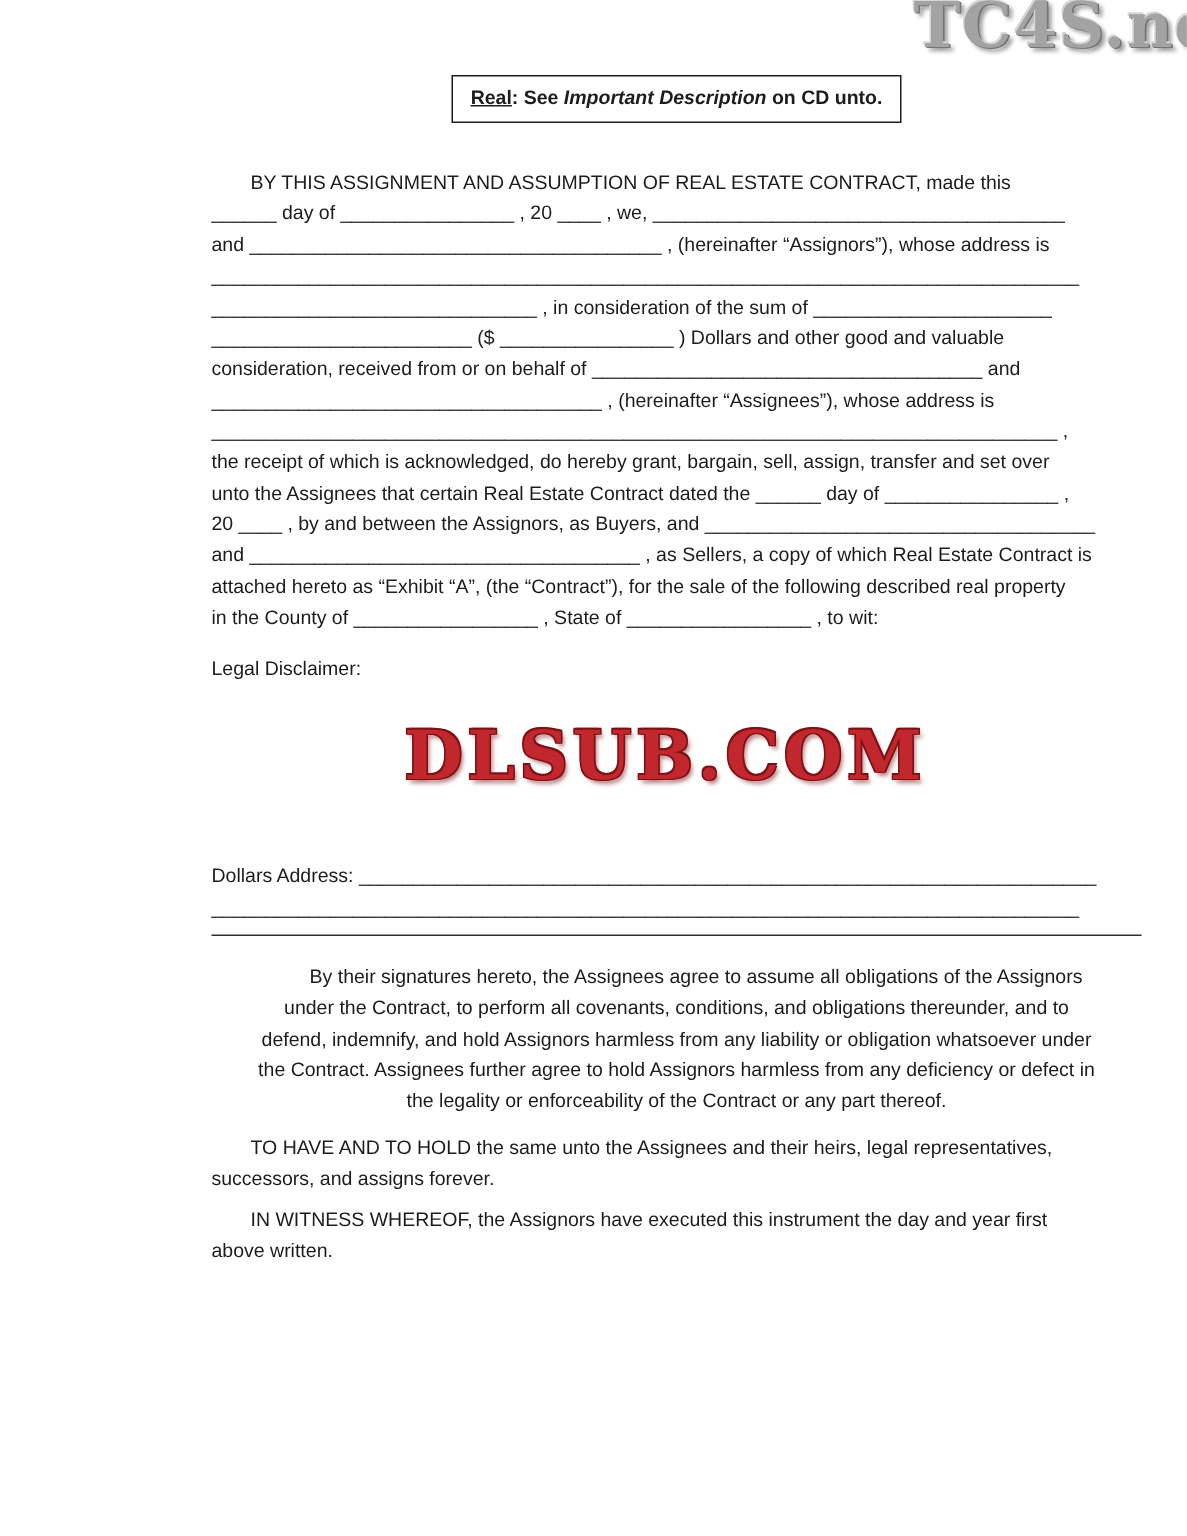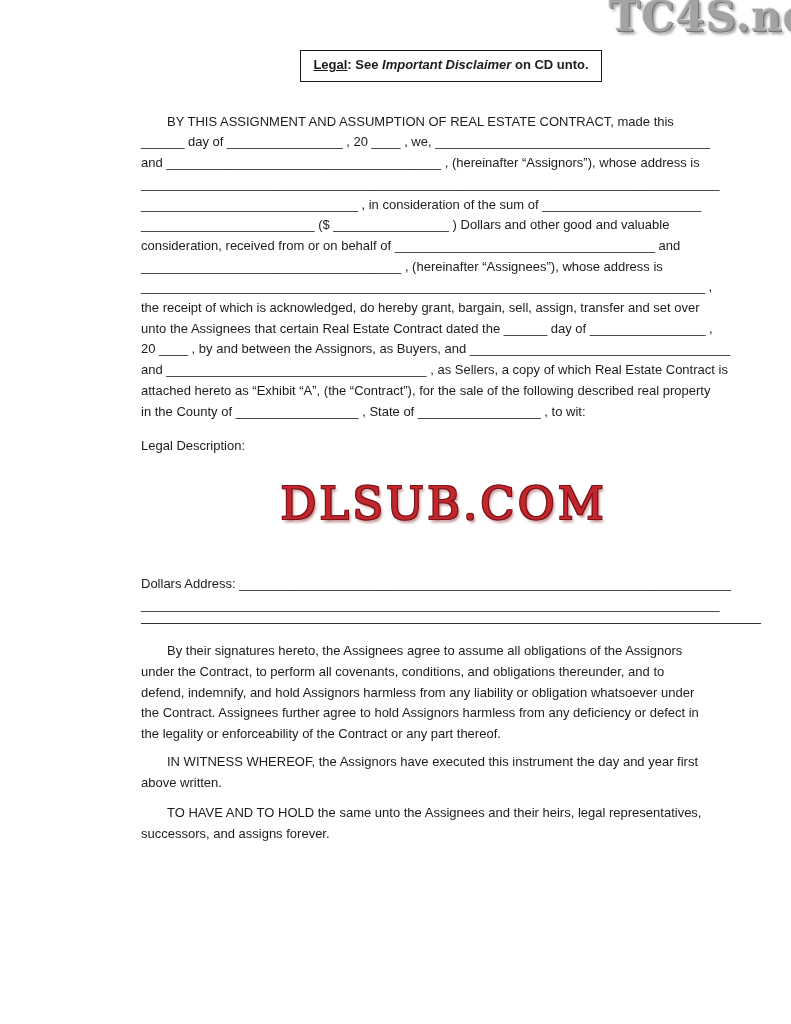--- a/index.html
+++ b/index.html
@@ -29,21 +29,21 @@
     font-family: "DejaVu Serif", serif;
     font-weight: bold; font-size: 42px; letter-spacing: 1px;
     color: #a3a3a3;
     text-shadow: -1px -1px 0 #d6d6d6, 1px 1px 0 #757575, 3px 3px 3px #9a9a9a;
     white-space: nowrap;
   }
   .wm-stamp {
     position: absolute; top: 477px; left: 50%;
     transform: translateX(-50%);
     font-family: "DejaVu Serif", serif;
-    font-weight: normal; font-size: 45px; letter-spacing: 3px;
+    font-weight: bold; font-size: 45px; letter-spacing: 3px;
     color: #c1272d;
     text-shadow: 1px 1px 0 #7c1116, -1px -1px 0 #7c1116,
                  1px -1px 0 #7c1116, -1px 1px 0 #7c1116,
                  2px 3px 3px rgba(124,17,22,0.55);
     white-space: nowrap;
   }
   .wm-bottom-right {
     position: absolute; top: 980px; right: 4px;
     font-family: "DejaVu Serif", serif;
     font-weight: bold; font-size: 38px; letter-spacing: 0px;
@@ -80,21 +80,21 @@
   }
   .para.indent { text-indent: 26px; }
   .intro      { margin-top: 30px; }
   .legal-label { margin-top: 14px; }
   .street     { margin-top: 117px; }
   .divider {
     margin-top: 8px;
     border-top: 1.5px solid #2f2f2f;
     height: 0;
   }
-  .assumption { margin-top: 17px; }
+  .assumption { margin-top: 17px; text-align: center; }
   .habendum   { margin-top: 10px; }
   .witness    { margin-top: 7px; }
 
   
   .footer-form-number {
     position: absolute; top: 933px; left: 93px;
     font-size: 16px;
   }
   .footer-page {
     position: absolute; top: 933px; left: 93px;
@@ -106,57 +106,57 @@
 <body>
 
 <div class="page">
 
   <div class="wm-top-right">TC4S.net</div>
   <div class="wm-stamp">DLSUB.COM</div>
   <div class="wm-bottom-right">TradersXtreme.com</div>
 
   <div class="content">
 
-    <div class="note-box"><span class="note-label">Legal</span><span>: See </span><span class="note-emph">Important Disclaimer</span><span> on CD unto.</span></div>
+    <div class="note-box"><span class="note-label">Real</span><span>: See </span><span class="note-emph">Important Description</span><span> on CD unto.</span></div>
 
 
     <div class="para indent intro">BY THIS ASSIGNMENT AND ASSUMPTION OF REAL ESTATE CONTRACT, made this
 ______ day of ________________ , 20 ____ , we, ______________________________________
 and ______________________________________ , (hereinafter “Assignors”), whose address is
 ________________________________________________________________________________
 ______________________________ , in consideration of the sum of ______________________
 ________________________ ($ ________________ ) Dollars and other good and valuable
 consideration, received from or on behalf of ____________________________________ and
 ____________________________________ , (hereinafter “Assignees”), whose address is
 ______________________________________________________________________________ ,
 the receipt of which is acknowledged, do hereby grant, bargain, sell, assign, transfer and set over
 unto the Assignees that certain Real Estate Contract dated the ______ day of ________________ ,
 20 ____ , by and between the Assignors, as Buyers, and ____________________________________
 and ____________________________________ , as Sellers, a copy of which Real Estate Contract is
 attached hereto as “Exhibit “A”, (the “Contract”), for the sale of the following described real property
 in the County of _________________ , State of _________________ , to wit:</div>
 
-    <div class="para legal-label">Legal Description:</div>
+    <div class="para legal-label">Legal Disclaimer:</div>
 
     <div class="para street">Dollars Address: ____________________________________________________________________
 ________________________________________________________________________________</div>
 
     <div class="divider"></div>
 
     <div class="para indent assumption">By their signatures hereto, the Assignees agree to assume all obligations of the Assignors
 under the Contract, to perform all covenants, conditions, and obligations thereunder, and to
 defend, indemnify, and hold Assignors harmless from any liability or obligation whatsoever under
 the Contract. Assignees further agree to hold Assignors harmless from any deficiency or defect in
 the legality or enforceability of the Contract or any part thereof.</div>
 
+    <div class="para indent habendum">TO HAVE AND TO HOLD the same unto the Assignees and their heirs, legal representatives,
+successors, and assigns forever.</div>
+
     <div class="para indent witness">IN WITNESS WHEREOF, the Assignors have executed this instrument the day and year first
 above written.</div>
-
-    <div class="para indent habendum">TO HAVE AND TO HOLD the same unto the Assignees and their heirs, legal representatives,
-successors, and assigns forever.</div>
 
   </div>
 
   <div class="footer-page">6 of 4</div>
   <div class="footer-form-number">[6900]</div>
 
   <div class="scan-edge-right"></div>
 
 </div>
 

